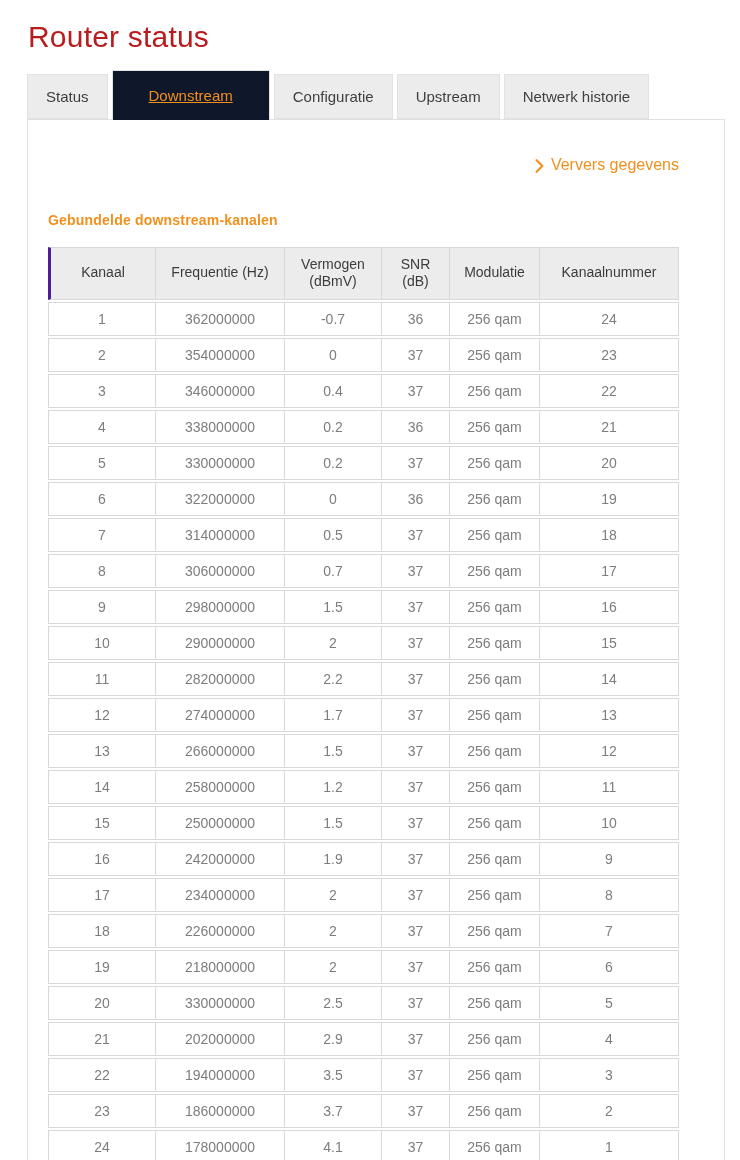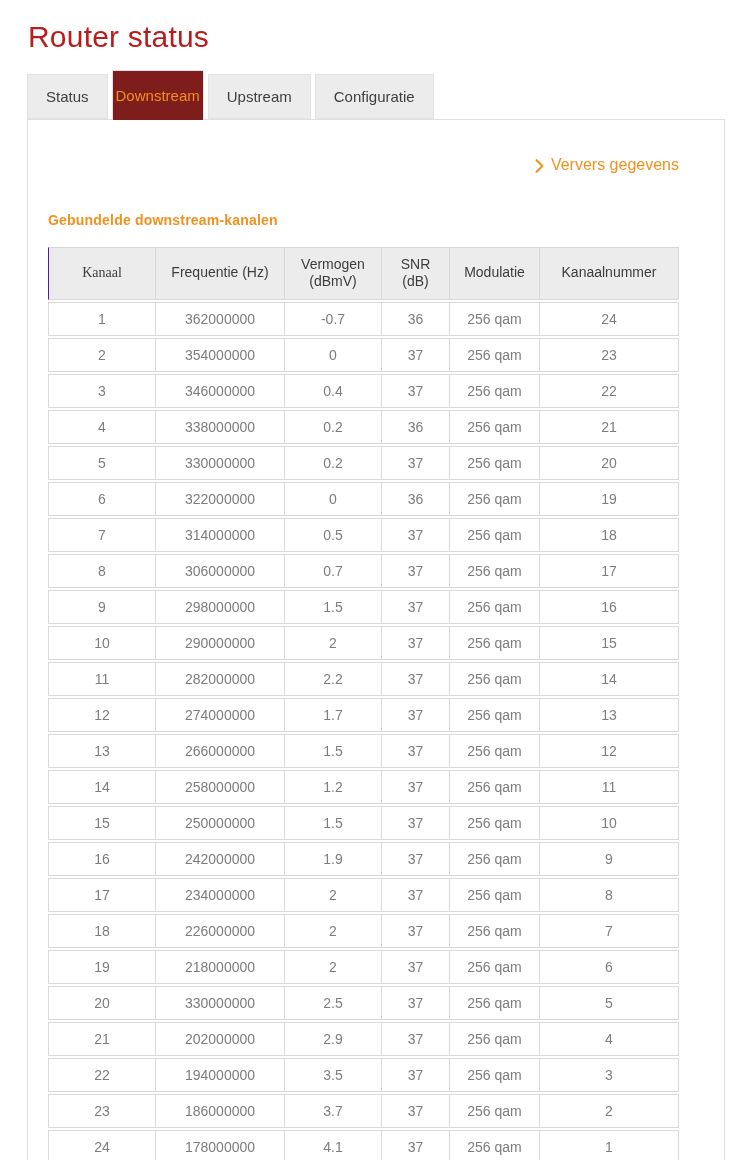--- a/index.html
+++ b/index.html
@@ -44,26 +44,27 @@
     align-items: center;
     background: #ececec;
     border: 1px solid #e2e2e2;
     font-size: 15px;
     color: #3f3f3f;
     white-space: nowrap;
     cursor: pointer;
   }
   .tab--active {
     height: 50px;
-    padding: 0 3px;
+    padding: 0 36px;
     margin-bottom: -1px;
-    background: #7f1d1d;
+    background: #0f172a;
     border: 1px solid #e2e2e2;
     border-bottom: none;
     color: #F2901E;
+    text-decoration: underline;
   }
 
   
   .panel {
     position: relative;
     z-index: 1;
     border: 1px solid #e0e0e0;
     background: #ffffff;
     padding: 0 45px 60px 20px;
     min-height: 1080px;
@@ -106,21 +107,21 @@
     background: #ececec;
     border: 1px solid #d7d7d7;
     border-left: none;
     color: #3c3c3c;
     font-weight: 400;
     text-align: center;
     vertical-align: middle;
     line-height: 1.25;
     padding: 0 4px;
   }
-  table.channels th:first-child { border-left: 1px solid #4c1d95; font-family: Liberation Serif, serif; }
+  table.channels th:first-child { border-left: 3px solid #4c1d95; }
   table.channels td {
     height: 34px;
     background: #ffffff;
     border: 1px solid #d9d9d9;
     border-left: none;
     color: #7d7d7d;
     text-align: center;
     vertical-align: middle;
     padding: 0 4px;
   }
@@ -129,22 +130,23 @@
 </head>
 <body>
 
 <div class="page">
 
   <h1 class="page-title">Router status</h1>
 
   <div class="tabs">
     <div class="tab">Status</div>
     <div class="tab tab--active">Downstream</div>
+    <div class="tab">Configuratie</div>
     <div class="tab">Upstream</div>
-    <div class="tab">Configuratie</div>
+    <div class="tab">Netwerk historie</div>
   </div>
 
   <div class="panel">
 
     <div class="refresh-row">
       <a class="refresh-link">
         <svg width="9" height="14" viewBox="0 0 9 14">
           <path d="M1.6 1.2 L7.4 7 L1.6 12.8" fill="none" stroke="#F2901E" stroke-width="2.1" stroke-linecap="round" stroke-linejoin="round"></path>
         </svg>
         <span>Ververs gegevens</span>

